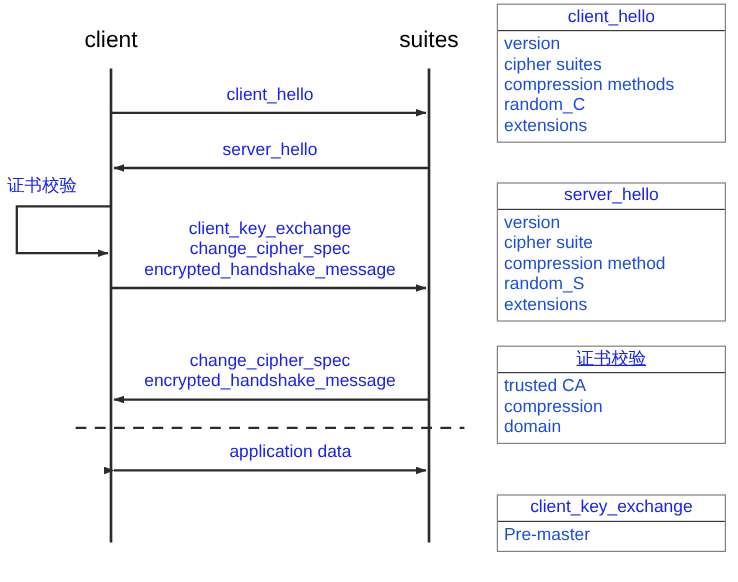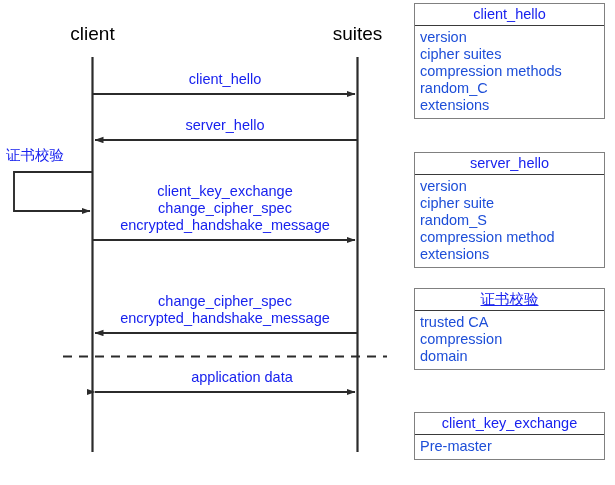--- a/index.html
+++ b/index.html
@@ -155,22 +155,22 @@
     </div>
   </div>
 
   <div class="info-box" style="top:152px;">
     <div class="box-title">
       <span>server_hello</span>
     </div>
     <div class="box-body">
       <div class="box-row">version</div>
       <div class="box-row">cipher suite</div>
+      <div class="box-row">compression method</div>
       <div class="box-row">random_S</div>
-      <div class="box-row">compression method</div>
       <div class="box-row">extensions</div>
     </div>
   </div>
 
   <div class="info-box" style="top:288px;">
     <div class="box-title underlined">
       <span>证书校验</span>
     </div>
     <div class="box-body">
       <div class="box-row">trusted CA</div>

